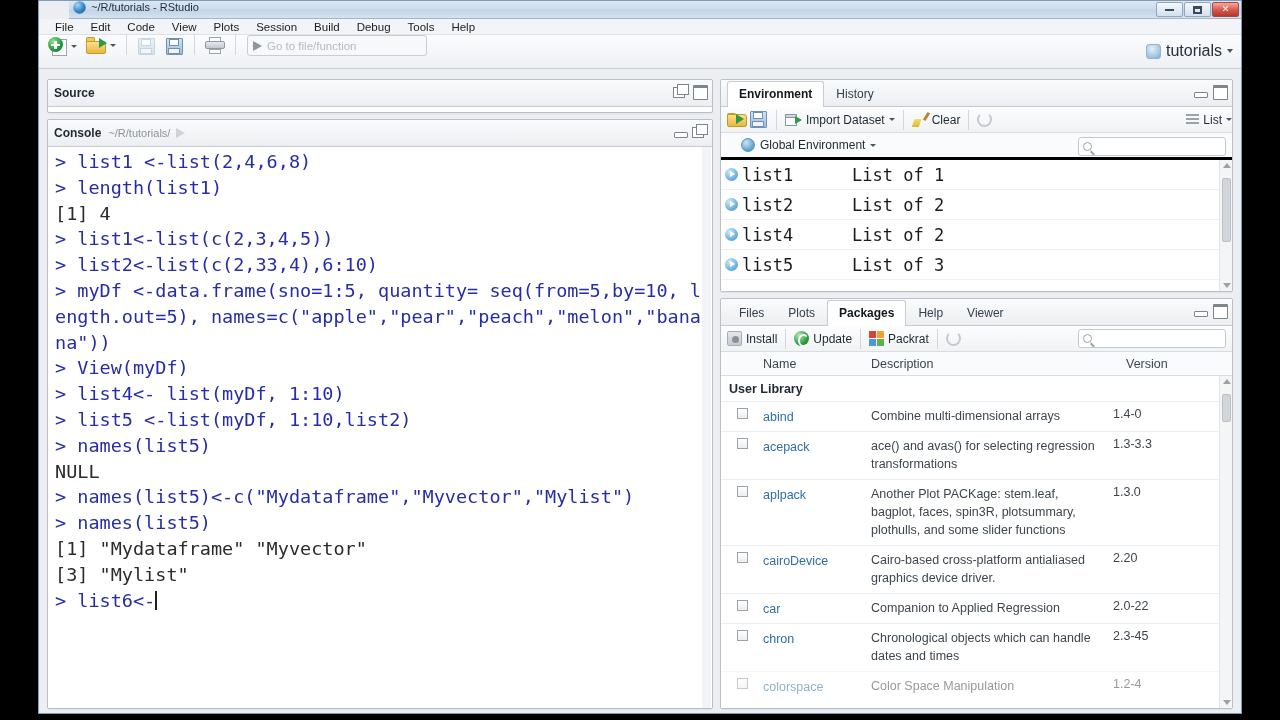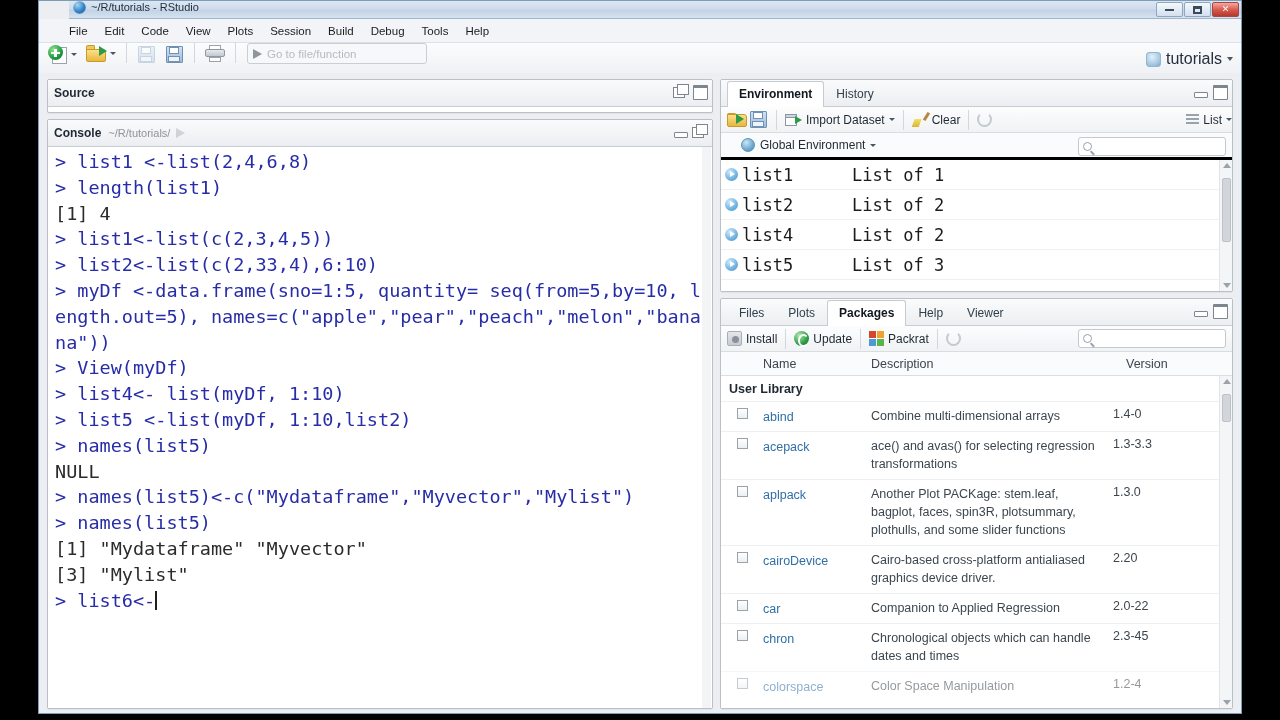--- a/index.html
+++ b/index.html
@@ -38,22 +38,22 @@
   .tb-btn.close {
     border-color:#a24b44;
     background:linear-gradient(to bottom,#f6a89f,#d7564a 55%,#b33a2e);
     color:#fff;
   }
   .tb-btn .gl-min { display:block;width:9px;height:3px;border-bottom:2px solid #3b4a5a;}
   .tb-btn .gl-max { display:block;width:9px;height:8px;border:2px solid #3b4a5a;border-top-width:3px;}
 
   
   .menubar {
-    height:24px; background:#f2f4f7; border-bottom:1px solid #dde1e6;
-    display:flex; align-items:center; padding-left:22px; gap:1px;
+    height:16px; background:#f2f4f7; border-bottom:1px solid #dde1e6;
+    display:flex; align-items:center; padding-left:8px; gap:1px;
   }
   .menu-item { font-size:11.5px; color:#1c1c1c; padding:2px 8px; border-radius:2px; cursor:default;}
 
   
   .toolbar {
     height:34px; background:linear-gradient(to bottom,#fbfcfd,#eef1f4);
     border-bottom:1px solid #c8cdd3;
     display:flex; align-items:flex-start; padding:0 6px; gap:3px; position:relative;
   }
   .tbtn { display:flex; align-items:center; gap:2px; padding:2px 3px; border-radius:3px; }

